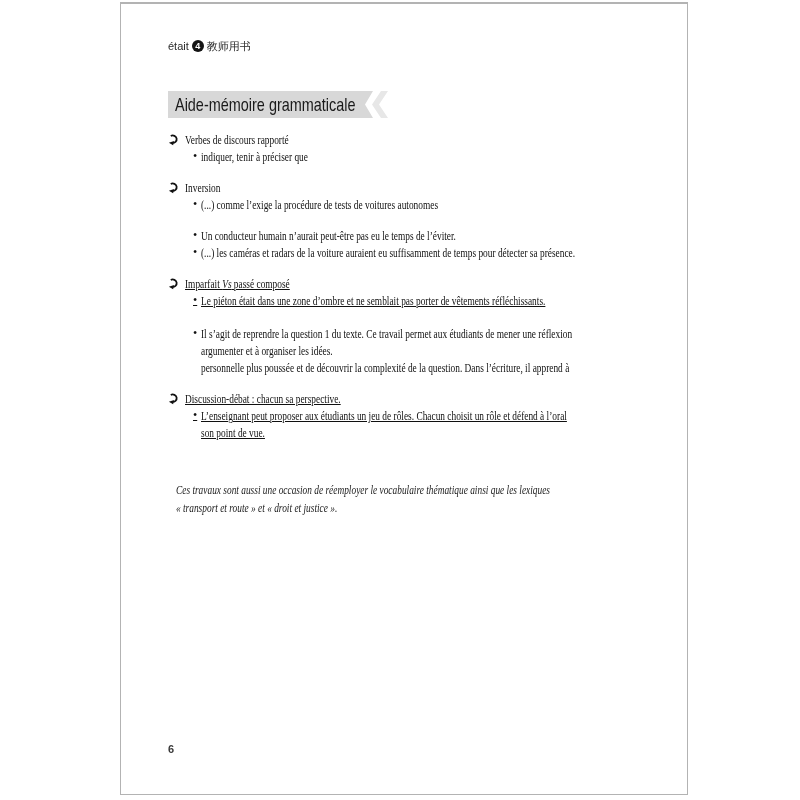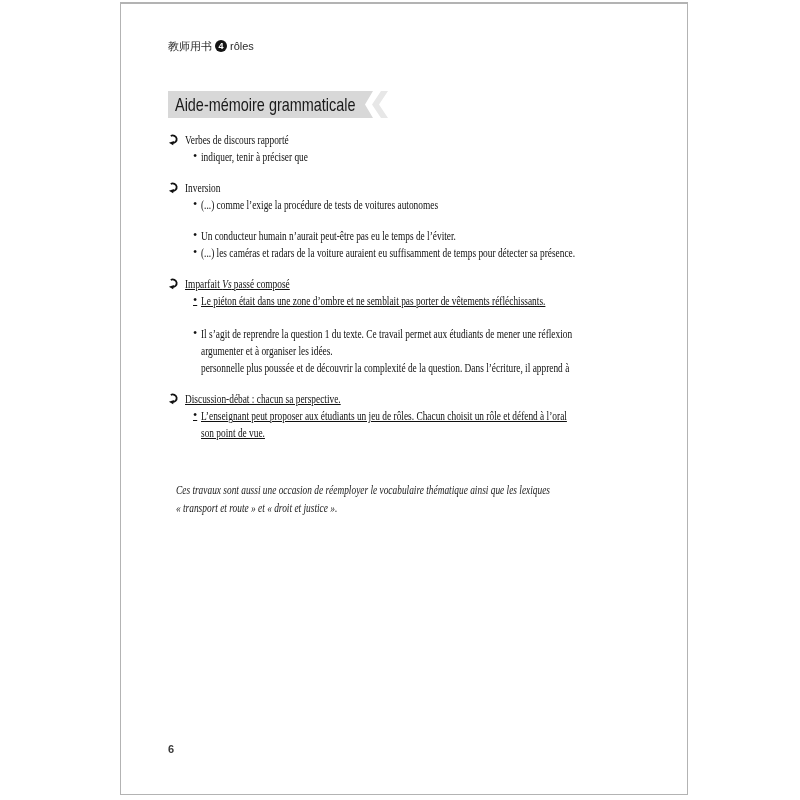--- a/index.html
+++ b/index.html
@@ -55,23 +55,23 @@
              font-family:"Liberation Sans", sans-serif; font-size:11px;
              font-weight:bold; color:#3a3a3a; }
 </style>
 </head>
 <body>
 
 <div class="page">
   <div class="content">
 
     <div class="hdr">
+      <span>était</span>
+      <span class="vol-badge">4</span>
       <span>教师用书</span>
-      <span class="vol-badge">4</span>
-      <span>rôles</span>
     </div>
 
     <div class="banner-row first">
       <div class="banner banner--s1">
         <span class="sx">Aide-mémoire grammaticale</span>
       </div>
       <div class="chev"></div>
     </div>
 
     <div class="list">

